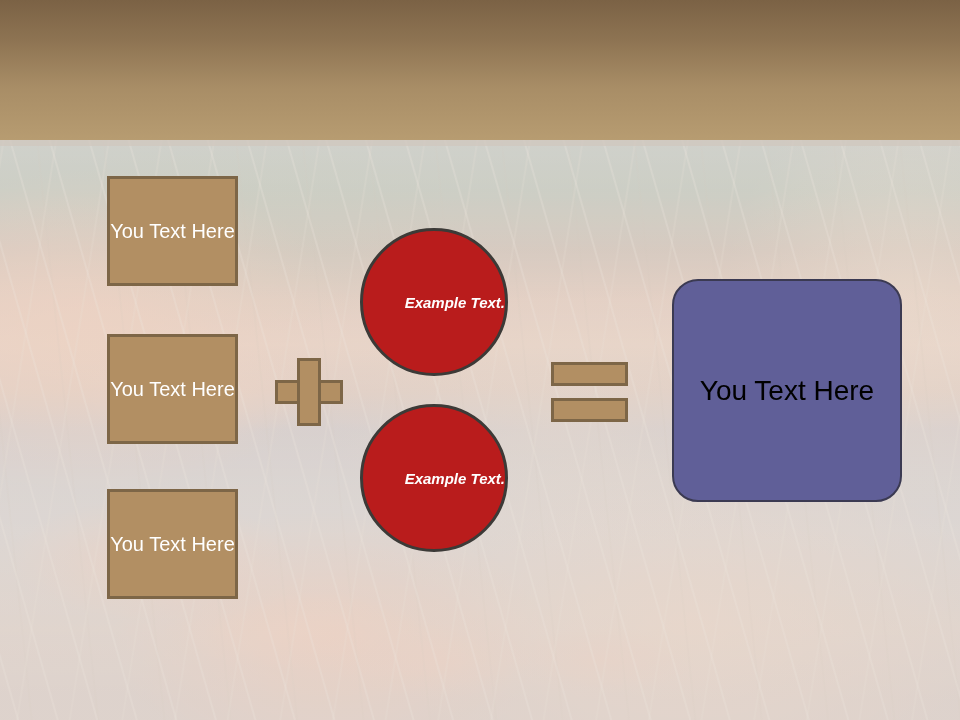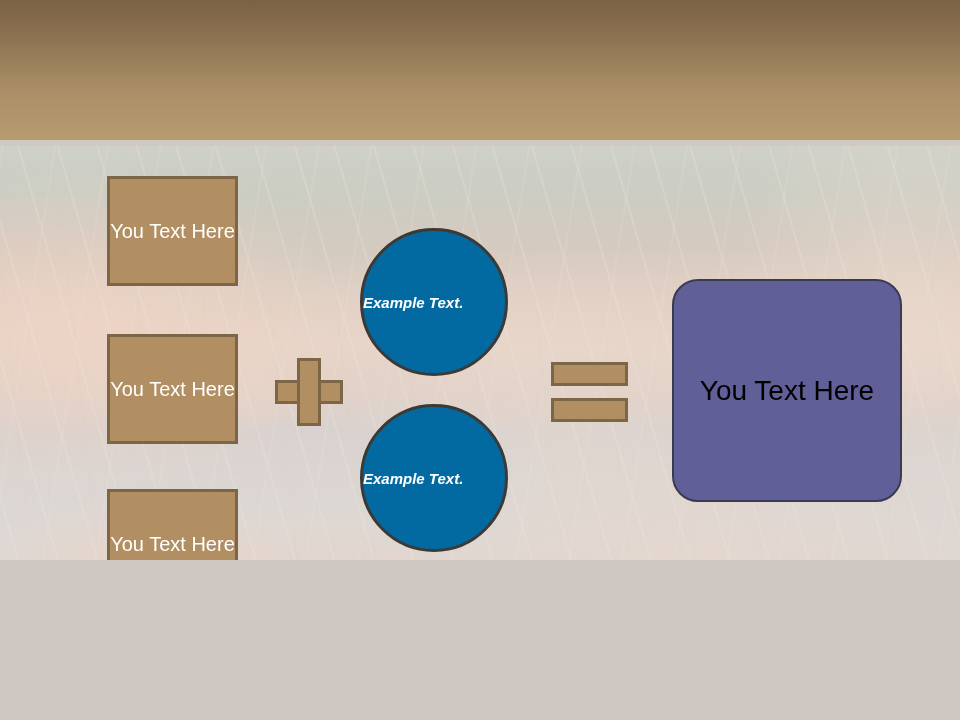--- a/index.html
+++ b/index.html
@@ -6,21 +6,21 @@
   html, body {
     width: 960px; height: 720px;
     overflow: hidden;
     font-family: "Liberation Sans", sans-serif;
     background: #cfc8c2;
   }
 
   #slide {
     position: relative;
     width: 960px;
-    height: 560px;
+    height: 720px;
     overflow: hidden;
   }
 
   
   .photo-layer {
     position: absolute;
     inset: 0;
   }
   
   .photo-base {
@@ -145,31 +145,31 @@
   .plus .bar-h { left: 0; top: 22px; width: 68px; height: 24px; }
   .plus .bar-v { left: 22px; top: 0; width: 24px; height: 68px; }
   .plus .patch { left: 25px; top: 25px; width: 18px; height: 18px;
                  background: #b28f63; border: none; }
 
   
   .circle {
     position: absolute;
     width: 148px; height: 148px;
     border-radius: 50%;
-    background: #0369a1;
+    background: #b91c1c;
     border: 3px solid #3c3a37;
     color: #ffffff;
     font-size: 15px;
     font-weight: bold;
     font-style: italic;
     line-height: 23px;
     text-align: center;
     display: flex;
     align-items: center;
-    justify-content: flex-start;
+    justify-content: flex-end;
     z-index: 3;
   }
   #circle-1 { left: 360px; top: 228px; }
   #circle-2 { left: 360px; top: 404px; }
 
   
   .equals {
     position: absolute;
     left: 551px; top: 362px;
     width: 77px; height: 60px;

